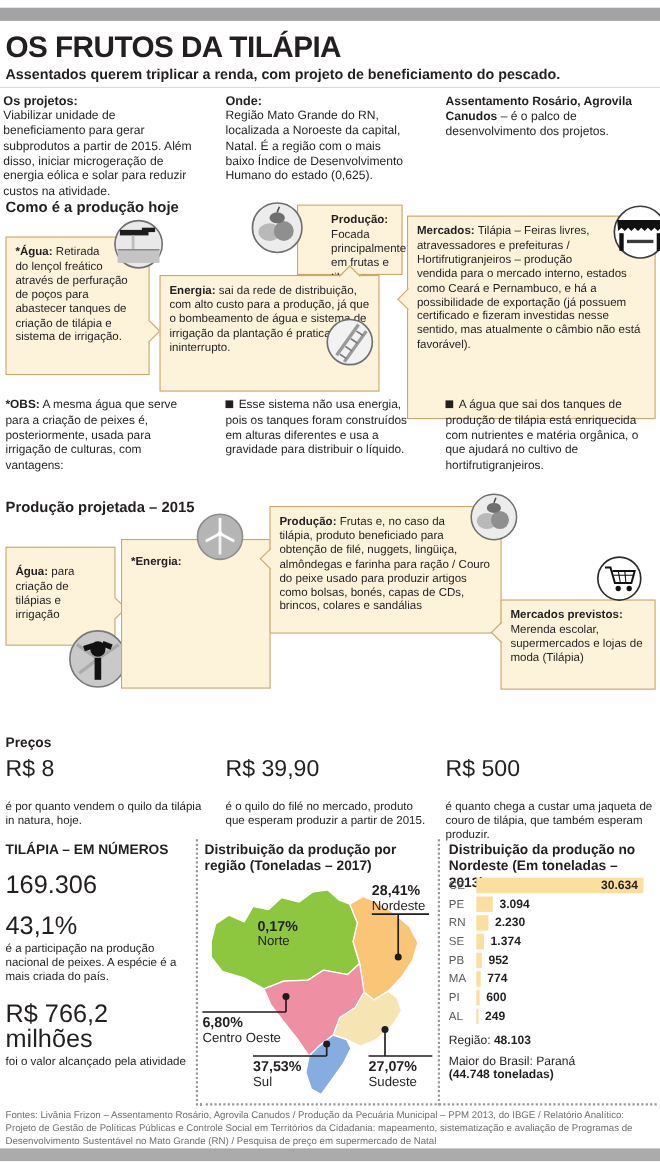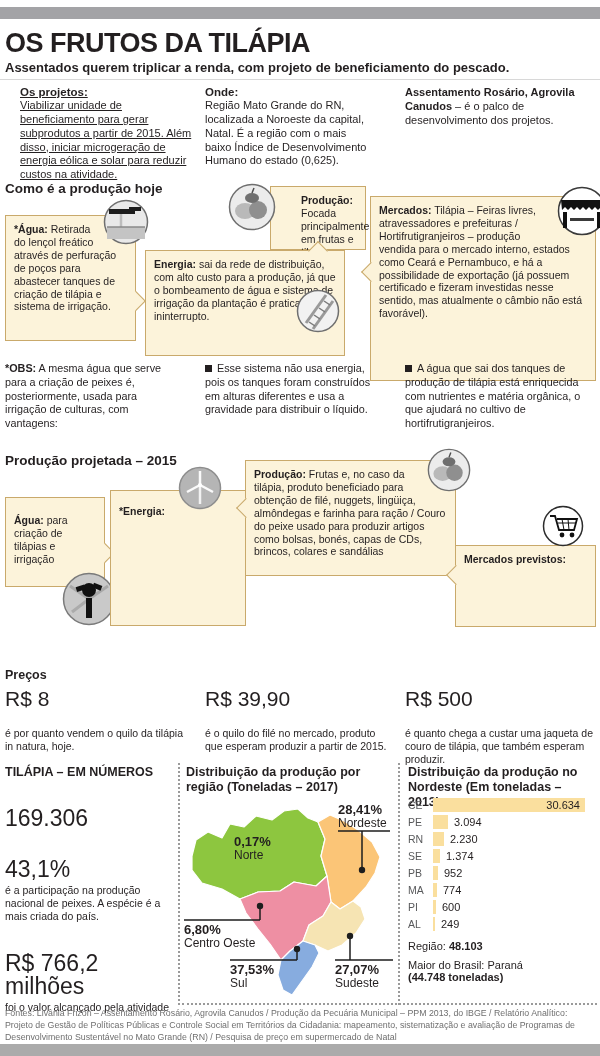--- a/index.html
+++ b/index.html
@@ -18,49 +18,49 @@
   .callout b{font-weight:bold;}
   .tail{position:absolute;width:13px;height:13px;background:#fcf3da;transform:rotate(45deg);}
   .tail.r{border-top:1px solid #c9a96b;border-right:1px solid #c9a96b;}
   .tail.l{border-bottom:1px solid #c9a96b;border-left:1px solid #c9a96b;}
   .tail.u{border-top:1px solid #c9a96b;border-left:1px solid #c9a96b;}
   .obs-txt{font-size:10.8px;line-height:1.28;margin:0;}
   .bullet{display:inline-block;width:7px;height:7px;background:#231f20;margin-right:5px;}
   .price-val{font-size:21px;font-weight:400;line-height:1;}
   .price-desc{font-size:10.5px;line-height:1.26;margin-top:18px;}
   .num-head{font-size:12.5px;font-weight:bold;}
-  .num-val{font-size:23px;font-weight:400;line-height:1;margin-top:28px;}
+  .num-val{font-size:23px;font-weight:400;line-height:1;margin-top:14px;}
   .num-desc{font-size:10.5px;line-height:1.26;margin-top:3px;}
   .chart-title{font-size:12.5px;font-weight:bold;line-height:1.18;}
   .dotted-v{position:absolute;border-left:2px dotted #9a9a9a;width:0;}
   .dotted-h{position:absolute;border-top:2px dotted #9a9a9a;height:0;}
   .bar-row{display:flex;align-items:center;height:14px;margin-bottom:3px;}
   .bar-cat{width:25px;font-size:10.5px;color:#58595b;flex:none;}
   .bar{height:14px;flex:none;position:relative;}
-  .bar-val{font-size:11px;font-weight:normal;margin-left:6px;white-space:nowrap;}
+  .bar-val{font-size:11px;font-weight:bold;margin-left:6px;white-space:nowrap;}
   .bar-val.inside{position:absolute;right:5px;top:0;line-height:14px;margin:0;}
   .chart-foot{font-size:11px;margin-top:9px;}
   .chart-foot b{font-weight:bold;}
   .icon-circ{position:absolute;}
   .flt-icon{float:right;}
   .footer{font-size:8.8px;color:#6f6f6f;line-height:1.34;}
   svg text{font-family:"Liberation Sans",sans-serif;}
 </style>
 </head>
 <body>
 
 <div id="canvas">
 
   <div class="graybar" style="top:7px;"></div>
 
   <div class="abs subtitle" style="left:5px;top:60px;">Assentados querem triplicar a renda, com projeto de beneficiamento do pescado.</div>
   <div class="abs title" style="left:5px;top:28px;">OS FRUTOS DA TILÁPIA</div>
   <div class="rule" style="top:79px;"></div>
 
-  <div class="abs" style="left:20px;top:86px;width:172px;text-decoration:underline;">
+  <div class="abs" style="left:3px;top:86px;width:172px;">
     <p class="colhead">Os projetos:</p>
     <p class="body-txt">Viabilizar unidade de beneficiamento para gerar subprodutos a partir de 2015. Além disso, iniciar microgeração de energia eólica e solar para reduzir custos na atividade.</p>
   </div>
   <div class="abs" style="left:205px;top:86px;width:168px;">
     <p class="colhead">Onde:</p>
     <p class="body-txt">Região Mato Grande do RN, localizada a Noroeste da capital, Natal. É a região com o mais baixo Índice de Desenvolvimento Humano do estado (0,625).</p>
   </div>
   <div class="abs" style="left:405px;top:86px;width:190px;">
     <p class="body-txt"><b>Assentamento Rosário, Agrovila Canudos</b><span> – é o palco de desenvolvimento dos projetos.</span></p>
   </div>
@@ -177,20 +177,21 @@
         <ellipse cx="24" cy="15" rx="7" ry="5" fill="#6f6f6f"></ellipse>
         <line x1="24" y1="10" x2="26" y2="5" stroke="#4d4d4d" stroke-width="1.5"></line>
       </svg>
     </span>
     <b>Produção:</b><span> Frutas e, no caso da tilápia, produto beneficiado para obtenção de filé, nuggets, lingüiça, almôndegas e farinha para ração / Couro do peixe usado para produzir artigos como bolsas, bonés, capas de CDs, brincos, colares e sandálias</span>
     <span class="tail l" style="left:-7px;top:40px;"></span>
   </div>
 
   <div class="callout" style="left:455px;top:545px;width:141px;height:82px;">
     <b>Mercados previstos:</b><br>
+    <span> Merenda escolar, supermercados e lojas de moda (Tilápia)</span>
     <span class="tail l" style="left:-7px;top:22px;"></span>
   </div>
   <span class="icon-circ" style="left:542px;top:505px;">
     <svg width="42" height="42" viewBox="0 0 42 42">
       <circle cx="21" cy="21" r="19.5" fill="#ffffff" stroke="#2c2c2c" stroke-width="1.5"></circle>
       <path d="M8,11 L13,11 L17,25 L32,25 L35,14 L15,14" fill="none" stroke="#111111" stroke-width="1.8"></path>
       <line x1="20" y1="14" x2="22" y2="25" stroke="#111111" stroke-width="1"></line>
       <line x1="26" y1="14" x2="27" y2="25" stroke="#111111" stroke-width="1"></line>
       <line x1="16" y1="18" x2="34" y2="18" stroke="#111111" stroke-width="1"></line>
       <circle cx="20" cy="30" r="2.4" fill="#111111"></circle>

